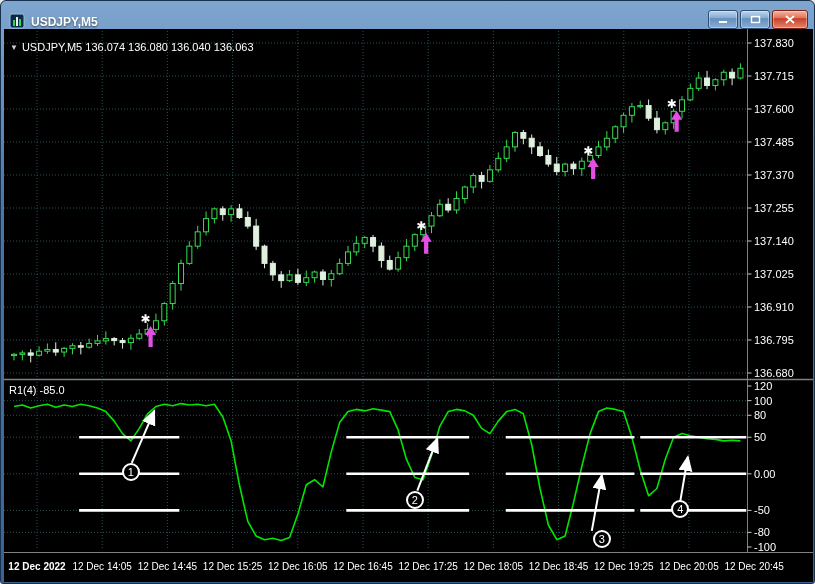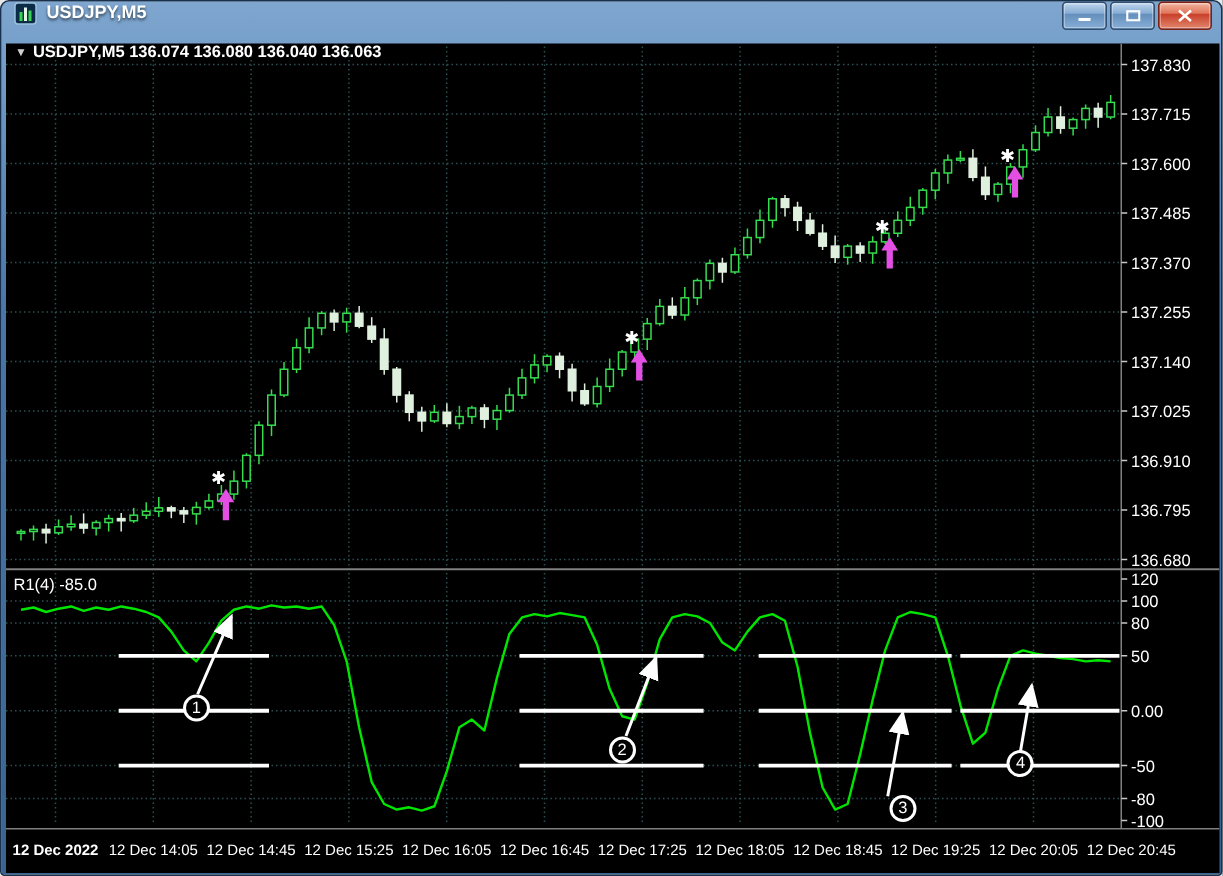--- a/index.html
+++ b/index.html
@@ -1,35 +1,35 @@
 <!DOCTYPE html>
 <html><head>
 <meta charset="utf-8">
 <style>
   html,body{margin:0;padding:0;width:815px;height:584px;background:#e8e8e8;overflow:hidden;
     font-family:"Liberation Sans",sans-serif;}
   .window{position:absolute;left:0;top:0;width:813px;height:582px;
     background:linear-gradient(#7ea6cf,#4a76a8 35%,#3a648f);
     border:1px solid #17304d;border-radius:6px 6px 3px 3px;}
-  .titlebar{position:absolute;left:0;top:0;right:0;height:28px;display:flex;align-items:flex-start;
+  .titlebar{position:absolute;left:0;top:0;right:0;height:28px;display:flex;align-items:flex-end;
     padding:0 6px;box-sizing:border-box;}
   .app-icon{width:16px;height:16px;margin:0 6px 0 2px;flex:0 0 auto;}
   .title-text{color:#ffffff;font-size:12px;font-weight:700;text-shadow:0 1px 2px rgba(0,0,0,.6);
     flex:1 1 auto;white-space:nowrap;}
   .controls{display:flex;gap:2px;}
   .winbtn{width:30px;height:19px;border:1px solid #2f4f73;border-radius:3px;display:flex;
     align-items:center;justify-content:center;box-sizing:border-box;
     background:linear-gradient(#bdd5eb,#87acd4 40%,#6490bd 45%,#88aed6);
     box-shadow:inset 0 0 0 1px rgba(255,255,255,.35);padding:0;cursor:default;}
   .winbtn.close{width:36px;background:linear-gradient(#f2b5a0,#e0755a 40%,#c9402a 45%,#e2876d);
     border-color:#7c2114;}
   .client{position:absolute;left:3px;top:28px;width:809px;height:553px;background:#000;}
   #chart-svg{position:absolute;left:0;top:0;}
   #chart-svg text{font-family:"Liberation Sans",sans-serif;fill:#ffffff;}
-  .ohlc{position:absolute;left:6px;top:0;color:#ffffff;font-size:11px;white-space:nowrap;font-weight:bold;}
+  .ohlc{position:absolute;left:6px;top:12px;color:#ffffff;font-size:11px;white-space:nowrap;}
   .ohlc .tri{font-size:8px;color:#d0d0d0;margin-right:4px;vertical-align:1px;}
   .indlabel{position:absolute;left:5px;top:355px;color:#ffffff;font-size:11px;white-space:nowrap;}
   .circle{position:absolute;width:18px;height:18px;border:2px solid #ffffff;border-radius:50%;
     background:#000;color:#ffffff;font-size:11px;line-height:14px;text-align:center;
     box-sizing:border-box;}
 </style>
 </head>
 <body>
 
 <div class="window">

